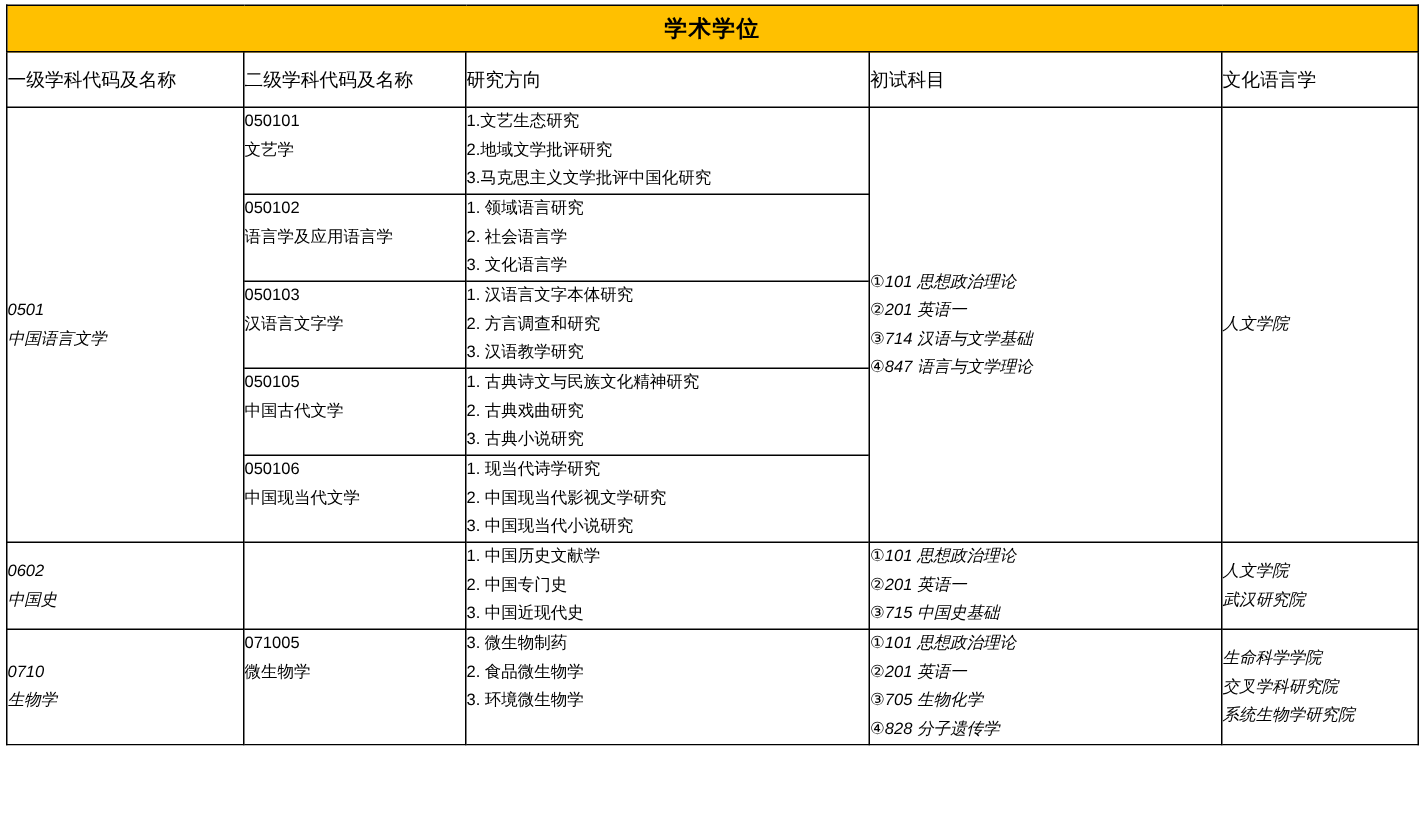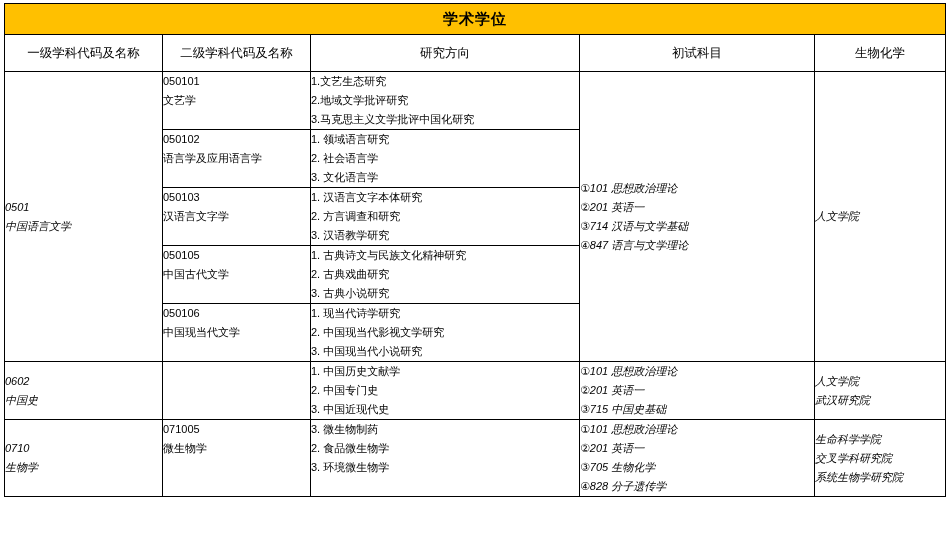--- a/index.html
+++ b/index.html
@@ -30,21 +30,20 @@
   }
   .title-cell {
     background: #ffc000;
     text-align: center;
     font-weight: bold;
     font-size: 15px;
     height: 30px;
     letter-spacing: 1px;
   }
   .col-head {
-    text-align: center;
     font-size: 12.5px;
     height: 36px;
     line-height: 16px;
     padding: 2px 4px;
   }
   td.cell {
     font-size: 11px;
     line-height: 19px;
     padding: 6px 8px;
   }
@@ -80,21 +79,21 @@
     </colgroup>
     <tbody id="table-body">
         <tr>
           <td class="title-cell" colspan="5" style="background: rgb(255, 192, 0);">学术学位</td>
         </tr>
         <tr>
           <td class="col-head">一级学科代码及名称</td>
           <td class="col-head">二级学科代码及名称</td>
           <td class="col-head">研究方向</td>
           <td class="col-head">初试科目</td>
-          <td class="col-head">生物化学</td>
+          <td class="col-head">文化语言学</td>
         </tr>
         <tr>
           <td class="cell mid" rowspan="5">
             <div class="line">0501</div>
             <div class="line">中国语言文学</div>
           </td>
           <td class="cell top">
             <div class="line">050101</div>
             <div class="line">文艺学</div>
           </td>

